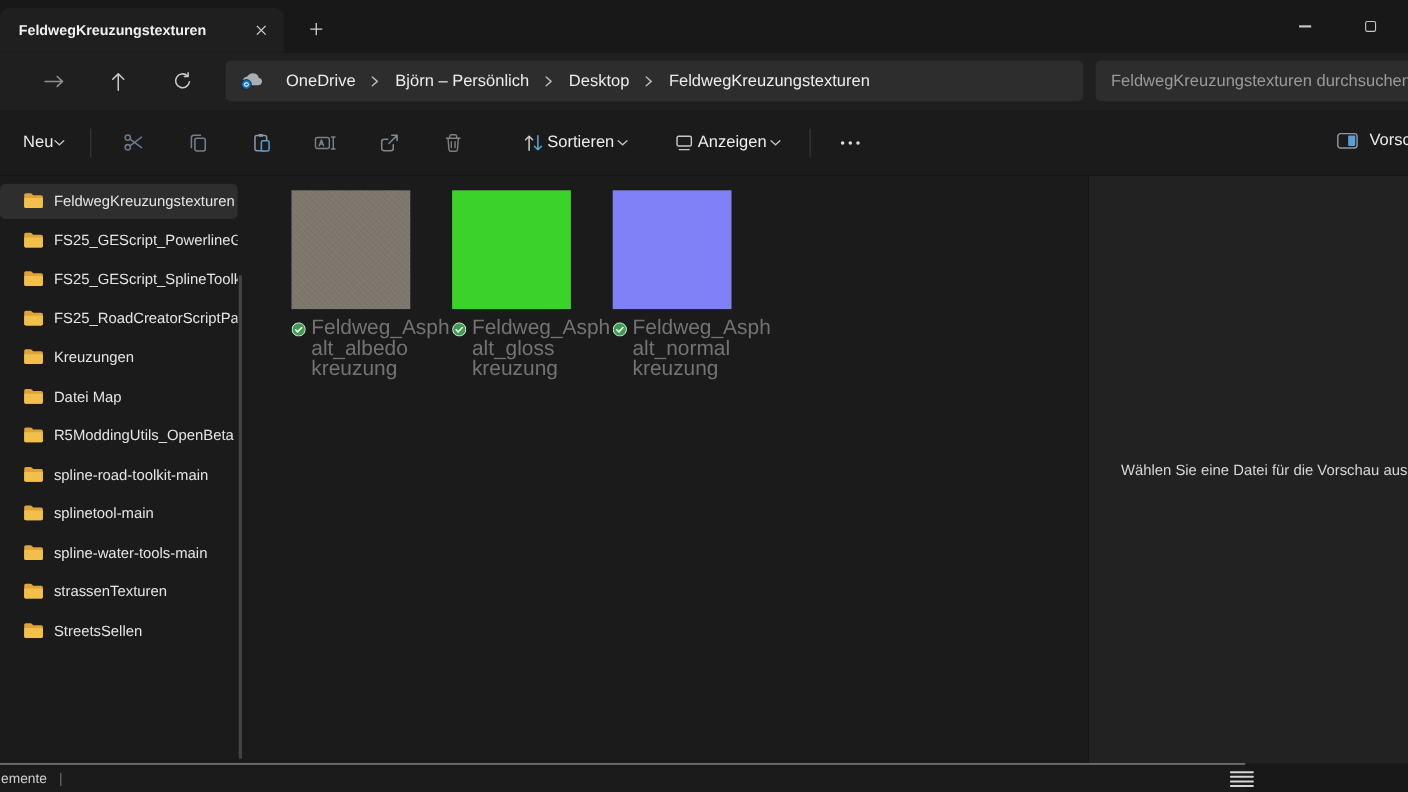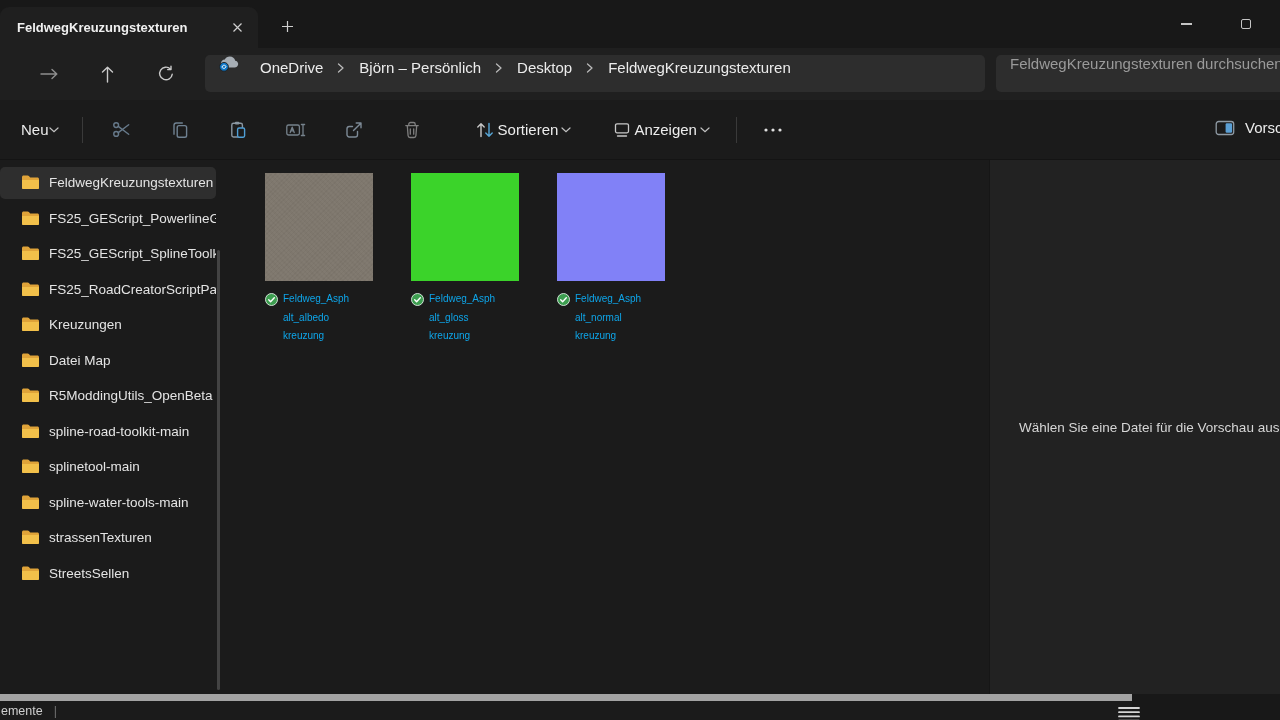--- a/index.html
+++ b/index.html
@@ -17,21 +17,21 @@
   .newtab{position:absolute;left:271px;top:11px;width:32px;height:30px;display:flex;align-items:center;justify-content:center}
   .wincontrols{position:absolute;left:1163px;top:0;height:48px;display:flex;gap:14px}
   .wc{width:46px;height:48px;display:flex;align-items:center;justify-content:center}
   .wc-min-glyph{width:11px;height:1.3px;background:#c5c5c5}
   .wc-max-glyph{width:10px;height:10px;border:1.2px solid #c5c5c5;border-radius:2px}
 
   
   .addressrow{position:absolute;left:0;top:48px;width:1280px;height:52px;background:#1f1f1f}
   .navbtn{position:absolute;top:8px;width:36px;height:36px;display:flex;align-items:center;justify-content:center;border-radius:5px}
   .nav-forward{left:31px}.nav-up{left:89px}.nav-refresh{left:148px}
-  .field{position:absolute;top:7px;height:37px;background:#2d2d2d;border-radius:5px;display:flex;align-items:flex-start;overflow:hidden}
+  .field{position:absolute;top:7px;height:37px;background:#2d2d2d;border-radius:5px;display:flex;align-items:center;overflow:hidden}
   .breadcrumbbar{left:205px;width:780px;padding:0 12px;gap:4px}
   .crumb{font-size:15px;color:#ececec;padding:4px 9px;border-radius:4px;white-space:nowrap}
   .crumb-chev{display:flex;align-items:center;padding:0 3px}
   .searchbox{left:996px;width:300px;padding:0 14px}
   .search-ph{font-size:15px;color:#9a9a9a;white-space:nowrap}
 
   
   .toolbar{position:absolute;left:0;top:100px;width:1280px;height:60px;background:#1b1b1b;
            border-bottom:1px solid #141414;display:flex;align-items:center}
   .neu{display:flex;align-items:center;gap:0;padding:8px 13px;margin-left:8px;border-radius:5px;font-size:15px;color:#ececec}
@@ -55,31 +55,31 @@
   .sb-scrollthumb{position:absolute;left:217px;top:90px;width:3px;height:440px;background:#434343;border-radius:2px}
 
   .filearea{position:absolute;left:238px;top:0;width:751px;height:534px;overflow:hidden;
             padding:13px 0 0 27px;display:flex;gap:38px;align-items:flex-start}
   .fitem{width:108px;flex:0 0 108px}
   .fthumb{width:108px;height:108px}
   .fthumb.textured{background-image:
       repeating-linear-gradient(45deg,rgba(255,255,255,.025) 0 2px,transparent 2px 4px),
       repeating-linear-gradient(-45deg,rgba(0,0,0,.035) 0 1px,transparent 1px 3px)}
   .flabel{position:relative;margin-top:9px;padding-left:18px;width:132px;
-          font-size:10px;line-height:18.5px;color:#0ea5e9}
+          font-size:19px;line-height:18.5px;color:#737373}
   .flabel .badge{position:absolute;left:0;top:3px}
   .fline{white-space:nowrap}
 
   .previewpane{position:absolute;left:989px;top:0;width:291px;height:534px;background:#222222;
                border-left:1px solid #161616;display:flex;align-items:center;overflow:hidden}
   .pmsg{padding-left:29px;font-size:13.5px;color:#d6d6d6;white-space:nowrap}
 
   
   .statusbar{position:absolute;left:0;top:694px;width:1132px;height:26px;background:#1b1b1b;
-             border-top:7px solid #a3a3a3;display:flex;align-items:center;font-size:12.5px;color:#cfcfcf}
+             border-top:1px solid #a3a3a3;display:flex;align-items:center;font-size:12.5px;color:#cfcfcf}
   .stext{margin-left:1px;white-space:nowrap}
   .ssep{margin:0 11px;color:#707070}
   .sicon{position:absolute;right:-8px;top:5px}
   svg{display:block}
 </style>
 </head>
 <body>
 
 <div class="window">
 

